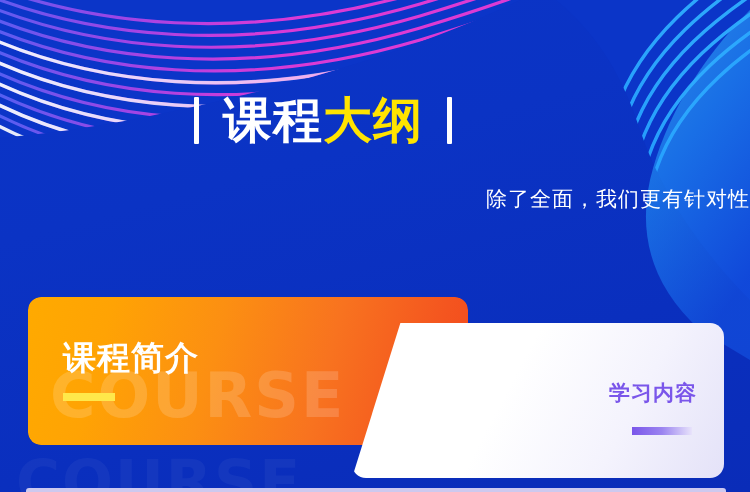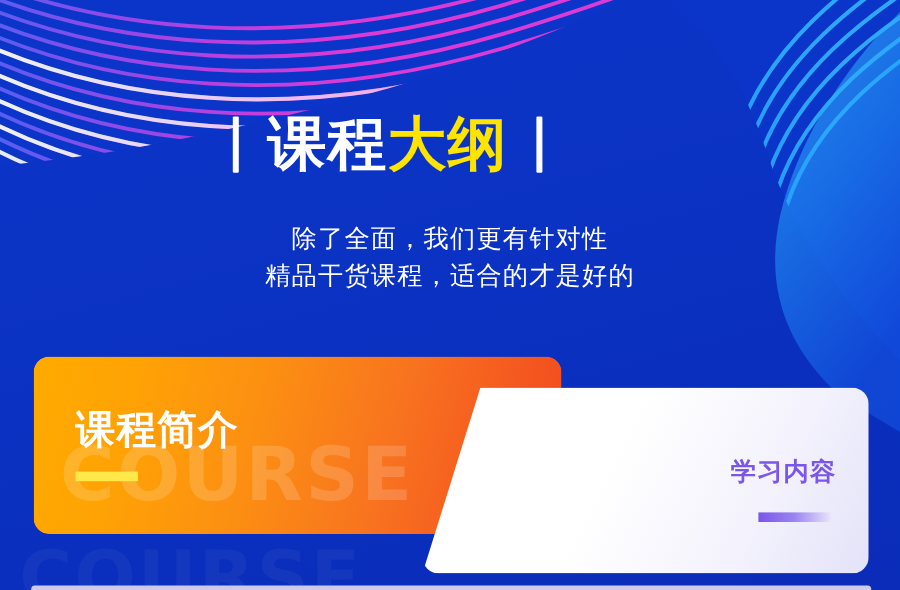--- a/index.html
+++ b/index.html
@@ -54,21 +54,21 @@
     font-family: "DejaVu Sans", "Liberation Sans", sans-serif;
   }
   .title-white { color: #ffffff; }
   .title-yellow { color: #ffe400; }
 
   .subtitle {
     position: absolute;
     left: 0;
     top: 184px;
     width: 750px;
-    text-align: center;
+    text-align: right;
     z-index: 6;
   }
   .subtitle div {
     color: #ffffff;
     font-size: 21px;
     line-height: 31px;
     letter-spacing: 1px;
     font-family: "DejaVu Sans", "Liberation Sans", sans-serif;
   }
 
@@ -268,21 +268,20 @@
   </svg>
 
   <div class="title-row">
     <span class="title-bar"></span>
     <span class="title-text"><span class="title-white">课程</span><span class="title-yellow">大纲</span></span>
     <span class="title-bar"></span>
   </div>
 
   <div class="subtitle">
     <div>除了全面，我们更有针对性</div>
-    <div>精品干货课程，适合的才是好的</div>
   </div>
 
   <div class="ghost-watermark">COURSE</div>
 
   <div class="orange-card">
     <div class="orange-clip"></div>
     <div class="watermark">COURSE</div>
     <div class="orange-label">课程简介</div>
     <div class="orange-underline"></div>
   </div>

